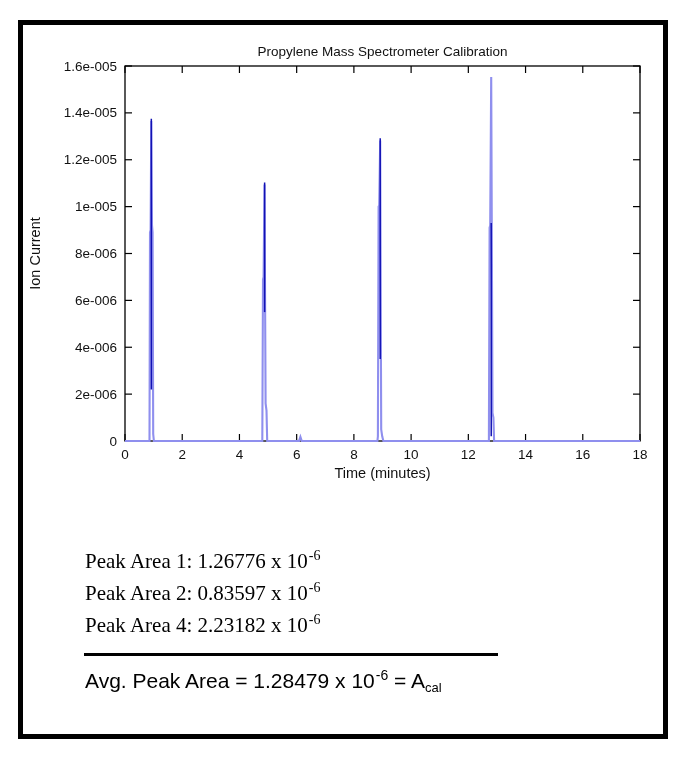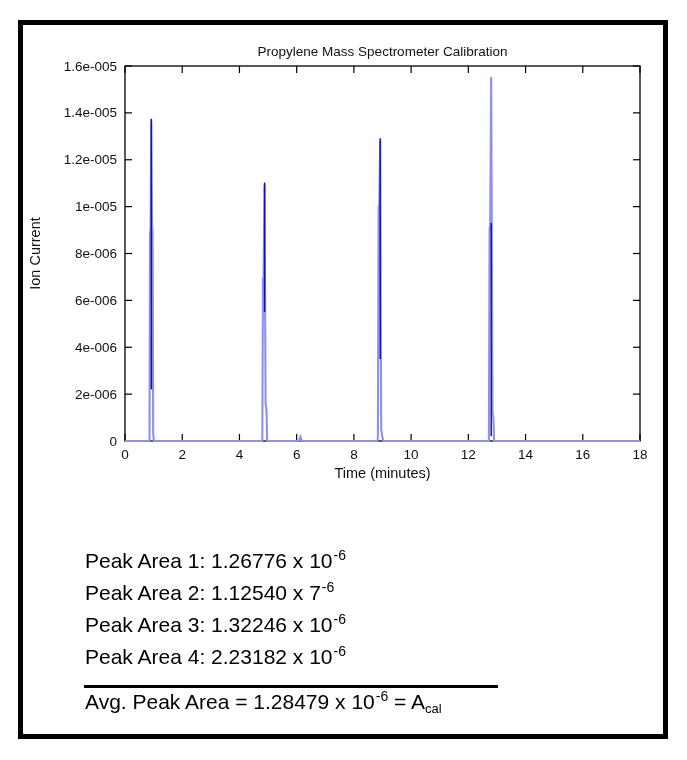--- a/index.html
+++ b/index.html
@@ -31,41 +31,41 @@
     top: 0;
   }
   #peak-areas {
     position: absolute;
     left: 85px;
     top: 545px;
     font-size: 21px;
     line-height: 32px;
     white-space: nowrap;
   }
-  .pa-row { height: 32px; }
+  .pa-row { height: 32px; font-family: Liberation Serif, serif; }
   .pa-sup {
     font-size: 14px;
     position: relative;
     top: -8px;
     margin-left: 1px;
   }
   .pa-sub {
     font-size: 13px;
     position: relative;
     top: 4px;
   }
   .pa-rule {
     width: 414px;
     height: 0;
     border-top: 3px solid #000;
     margin-top: 12px;
     margin-bottom: 3px;
     margin-left: -1px;
   }
-  .avg-row { line-height: 22px; }
+  .avg-row { line-height: 44px; }
   svg text {
     font-family: "Liberation Sans", sans-serif;
     fill: #111;
   }
 </style>
 </head>
 <body>
 
 <div class="outer-frame"></div>
 
@@ -133,18 +133,17 @@
     <line x1="264.6222222222222" y1="312.09375" x2="264.6222222222222" y2="182.484375" stroke="#1212b4" stroke-width="1.5"></line>
     <line x1="380.2111111111111" y1="358.96875" x2="380.2111111111111" y2="138.1875" stroke="#1212b4" stroke-width="1.5"></line>
     <line x1="491.22222222222223" y1="436.3125" x2="491.22222222222223" y2="223.03124999999997" stroke="#1212b4" stroke-width="1.5"></line>
     <text x="382.5" y="56" text-anchor="middle" font-size="13.5">Propylene Mass Spectrometer Calibration</text>
     <text x="382.5" y="478" text-anchor="middle" font-size="14.5">Time (minutes)</text>
     <text x="40" y="253.5" text-anchor="middle" font-size="14.5" transform="rotate(-90 40 253.5)">Ion Current</text>
   </svg>
 
 <div id="peak-areas">
     <div class="pa-row"><span>Peak Area 1: 1.26776 x 10</span><span class="pa-sup">-6</span></div>
-    <div class="pa-row"><span>Peak Area 2: 1.12540 x 7</span><span class="pa-sup">-6</span></div>
-    <div class="pa-row"><span>Peak Area 3: 1.32246 x 10</span><span class="pa-sup">-6</span></div>
+    <div class="pa-row"><span>Peak Area 2: 0.83597 x 10</span><span class="pa-sup">-6</span></div>
     <div class="pa-row"><span>Peak Area 4: 2.23182 x 10</span><span class="pa-sup">-6</span></div>
     <div class="pa-rule"></div>
     <div class="avg-row"><span>Avg. Peak Area = 1.28479 x 10</span><span class="pa-sup">-6</span><span> = A</span><span class="pa-sub">cal</span></div>
   </div>
 
 </body></html>

